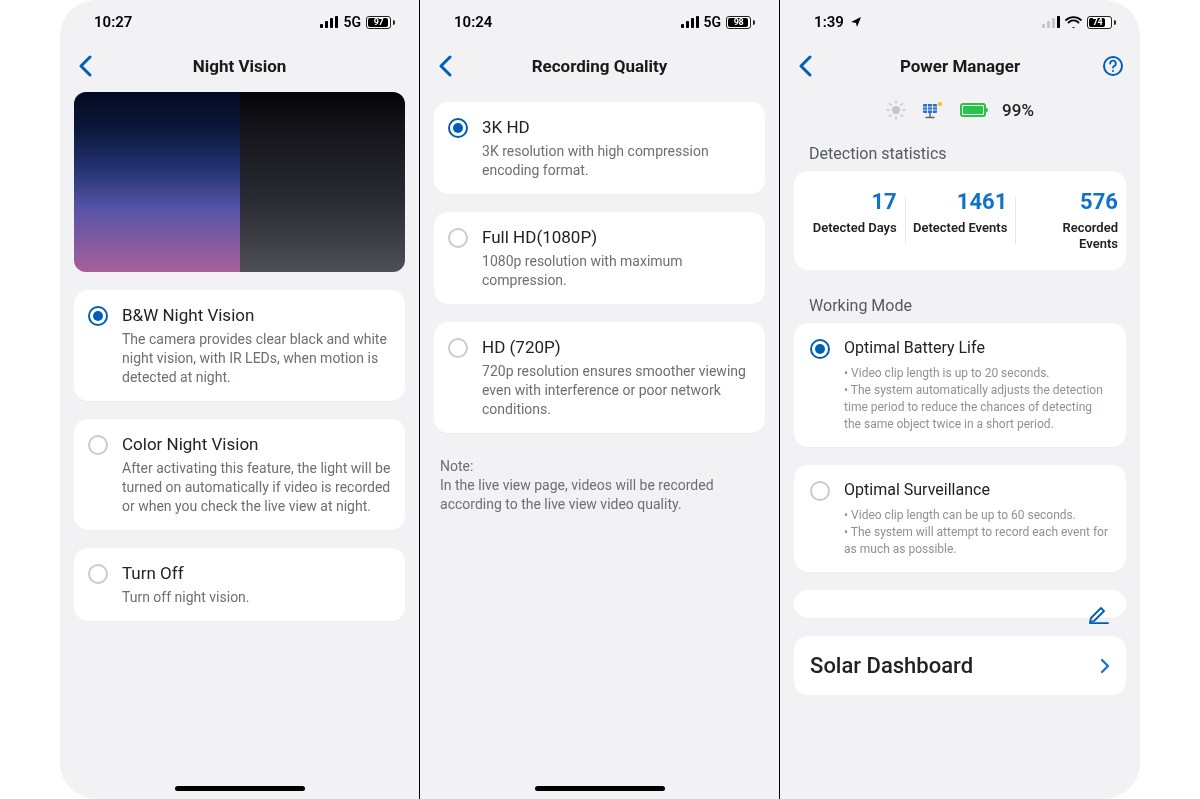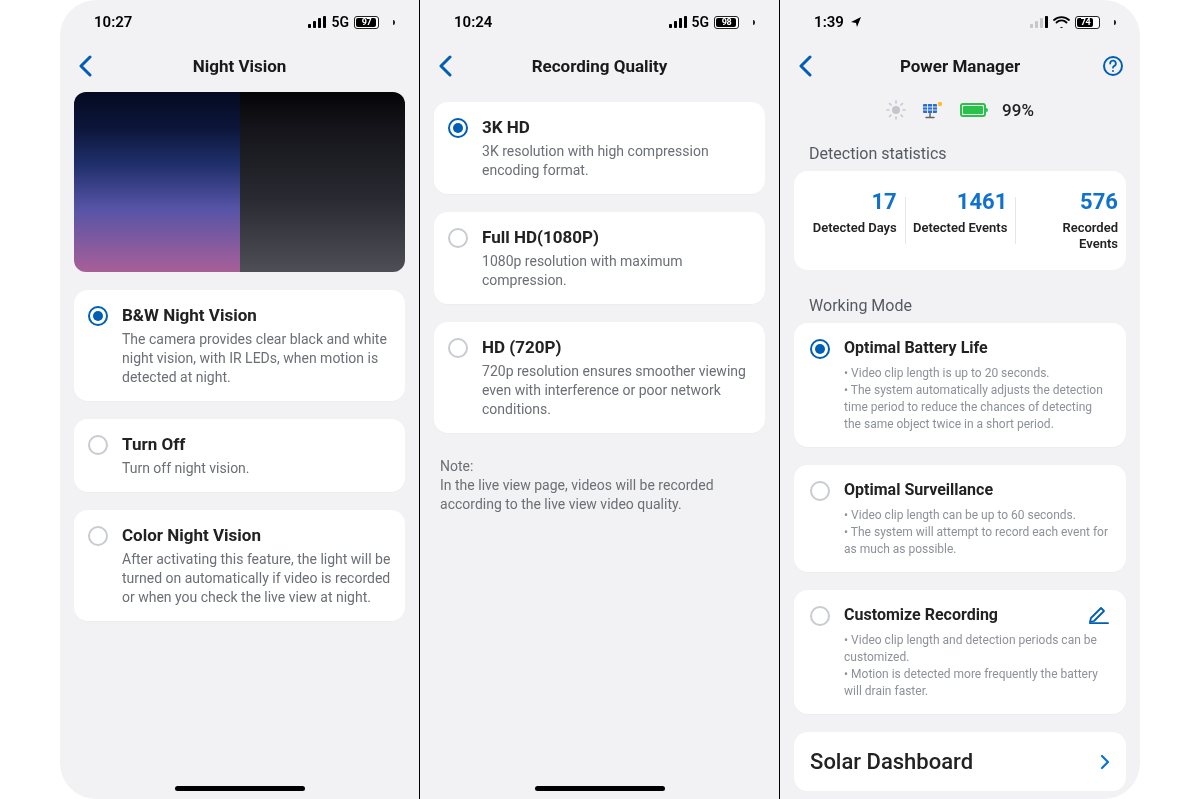--- a/index.html
+++ b/index.html
@@ -19,21 +19,21 @@
   .phone{width:400px;height:799px;background:var(--bg);position:relative;overflow:hidden;border-right:1px solid #000;}
   .phone:last-child{border-right:none}
   .phone:first-child{border-left:none}
   .phone.left{border-top-left-radius:36px;border-bottom-left-radius:36px;}
   .phone.right{border-top-right-radius:36px;border-bottom-right-radius:36px;}
 
   
   .statusbar{height:44px;display:flex;align-items:center;justify-content:space-between;padding:0 24px 0 34px;font-size:15px;font-weight:600;color:#000;}
   .statusbar .left{display:flex;align-items:center;gap:6px}
   .statusbar .right{display:flex;align-items:center;gap:5px}
-  .battery{display:inline-flex;align-items:center;gap:14px}
+  .battery{display:inline-flex;align-items:center;gap:2px}
   .batt-shell{width:25px;height:13px;border:1px solid #222;border-radius:3px;position:relative;display:flex;align-items:center;justify-content:center;font-size:9px;font-weight:700;letter-spacing:-0.3px;background:#fff}
   .batt-fill{position:absolute;left:1px;top:1px;bottom:1px;background:#000;border-radius:2px}
   .batt-txt{position:relative;z-index:1;color:#fff;}
   .batt-cap{width:2px;height:5px;background:#222;border-radius:0 2px 2px 0}
   .sig{font-size:15px;letter-spacing:-1px}
   .sigtxt{font-size:14px;font-weight:600}
 
   
   .header{height:44px;position:relative;display:flex;align-items:center;justify-content:center}
   .header .title{font-size:17px;font-weight:700;color:#1a1a1a}
@@ -46,21 +46,21 @@
   .imagecard .half{flex:1}
   .imagecard .left-half{background:linear-gradient(to top,#a85f98 0%,#5754a7 35%,#1f2f6a 60%,#0c163a 80%,#040a22 100%)}
   .imagecard .right-half{background:linear-gradient(to top,#4e4e57 0%,#2a2a32 40%,#14141a 80%,#050508 100%)}
 
   .card{background:var(--card);border-radius:14px;padding:14px 14px 14px 14px;margin-bottom:18px;box-shadow:0 1px 0 rgba(0,0,0,0.02)}
   .option{display:flex;gap:14px;align-items:flex-start}
   .radio{flex:0 0 20px;width:20px;height:20px;border-radius:50%;border:2px solid var(--mute);margin-top:2px;display:flex;align-items:center;justify-content:center}
   .radio.selected{border-color:var(--accent)}
   .radio.selected::after{content:"";width:10px;height:10px;border-radius:50%;background:var(--accent)}
   .opt-body{flex:1}
-  .opt-title{font-size:17px;font-weight:700;color:#222;line-height:22px}
+  .opt-title{font-size:17px;font-weight:400;color:#222;line-height:22px}
   .opt-desc{font-size:14px;color:var(--sub);margin-top:4px;line-height:19px}
 
   .note{padding:6px 6px 0 6px;font-size:14px;color:var(--sub);line-height:19px}
 
   
   .iconrow{display:flex;align-items:center;justify-content:center;gap:16px;margin:12px 0 24px 0;color:#7f8389;font-size:16px}
   .iconrow .pct{font-size:17px;font-weight:500;color:#222}
   .battbox{width:26px;height:14px;border:2px solid #29c24a;border-radius:3px;position:relative}
   .battbox::after{content:"";position:absolute;right:-4px;top:3px;width:2px;height:4px;background:#29c24a;border-radius:0 2px 2px 0}
   .battbox-fill{position:absolute;left:1px;top:1px;bottom:1px;right:1px;background:#29c24a;border-radius:1px}
@@ -135,32 +135,32 @@
             <div class="opt-title">B&amp;W Night Vision</div>
             <div class="opt-desc">The camera provides clear black and white night vision, with IR LEDs, when motion is detected at night.</div>
           </div>
         </div>
       </div>
 
       <div class="card">
         <div class="option">
           <div class="radio"></div>
           <div class="opt-body">
+            <div class="opt-title">Color Night Vision</div>
+            <div class="opt-desc">After activating this feature, the light will be turned on automatically if video is recorded or when you check the live view at night.</div>
+          </div>
+        </div>
+      </div>
+
+      <div class="card">
+        <div class="option">
+          <div class="radio"></div>
+          <div class="opt-body">
             <div class="opt-title">Turn Off</div>
             <div class="opt-desc">Turn off night vision.</div>
-          </div>
-        </div>
-      </div>
-
-      <div class="card">
-        <div class="option">
-          <div class="radio"></div>
-          <div class="opt-body">
-            <div class="opt-title">Color Night Vision</div>
-            <div class="opt-desc">After activating this feature, the light will be turned on automatically if video is recorded or when you check the live view at night.</div>
           </div>
         </div>
       </div>
     </div>
     <div class="homebar"></div>
   </div>
 
   <div class="phone">
     <div class="statusbar">
       <div class="left">
@@ -352,27 +352,20 @@
         </div>
       </div>
 
       <div class="card wm" style="position:relative">
         <span class="editicon">
           <svg width="22" height="20" viewBox="0 0 22 20">
               <path d="M3 14 L13 4 L16 7 L6 17 L2 18 Z" stroke="currentColor" stroke-width="1.8" fill="none" stroke-linejoin="round"></path>
               <line x1="2" y1="19.2" x2="20" y2="19.2" stroke="currentColor" stroke-width="1.8" stroke-linecap="round"></line>
             </svg>
         </span>
-        <div class="option wm-option">
-          <div class="radio"></div>
-          <div class="opt-body">
-            <div class="opt-title">Customize Recording</div>
-            <div class="opt-desc">• Video clip length and detection periods can be customized.<br>• Motion is detected more frequently the battery will drain faster.</div>
-          </div>
-        </div>
       </div>
 
       <div class="linkcard">
         <span class="lk">Solar Dashboard</span>
         <span>
           <svg width="10" height="16" viewBox="0 0 10 16">
               <path d="M2 2 L8 8 L2 14" stroke="#1072cc" stroke-width="2.2" fill="none" stroke-linecap="round" stroke-linejoin="round"></path>
             </svg>
         </span>
       </div>

